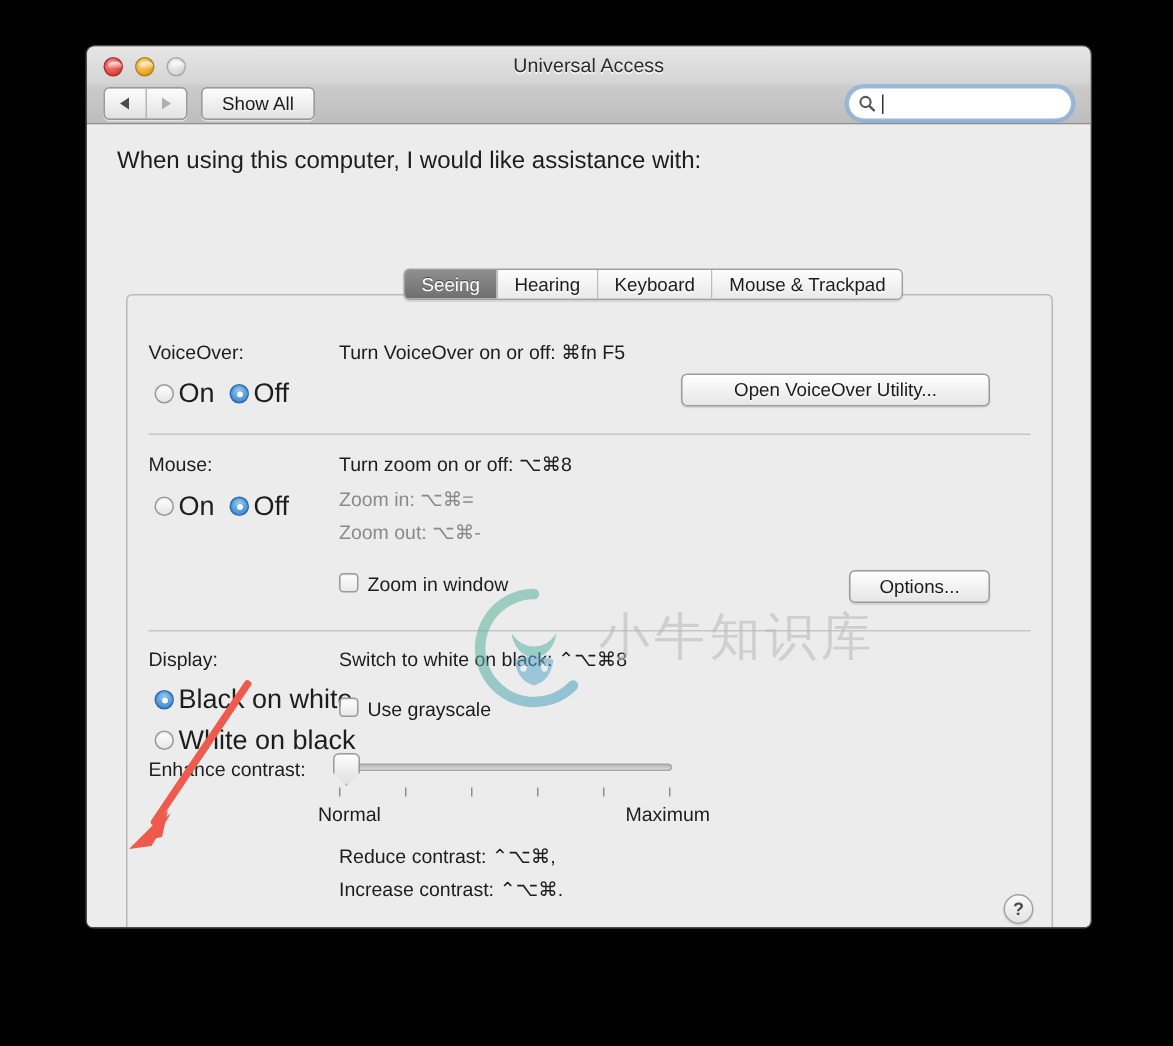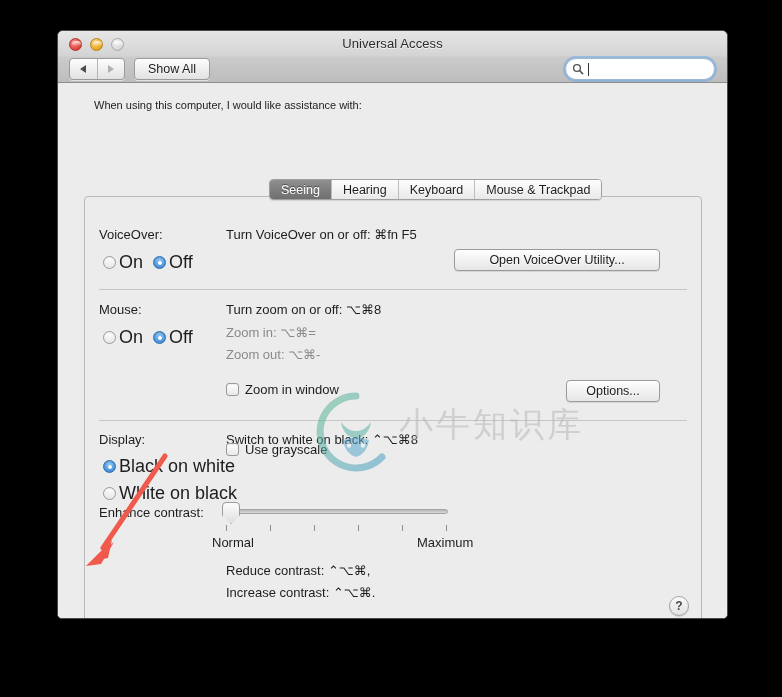--- a/index.html
+++ b/index.html
@@ -110,22 +110,22 @@
   }
   @keyframes blink { 0%,49%{opacity:1} 50%,100%{opacity:0} }
   #search-input-text {
     flex:1; font-size:12px; color:#222; border:0; outline:0;
     background:transparent; padding:0 4px; height:100%;
   }
 
   
   #body { position: relative; height: 536px; background: #ececec; }
   #intro {
-    position:absolute; left: 36px; top: 16px;
-    font-size: 11px; color: #1d1d1d;
+    position:absolute; left: 20px; top: 16px;
+    font-size: 16px; color: #1d1d1d;
   }
   #tabs {
     position:absolute; left: 211px; top: 124px;
     transform: translateY(-28px);
     display:flex;
     height: 21px;
     border:1px solid #a0a0a0;
     border-radius: 4px;
     overflow:hidden;
     background: linear-gradient(to bottom,#fdfdfd,#ececec);
@@ -186,21 +186,21 @@
     border:1px solid #2f6ca8;
   }
   .rb.on::after {
     content:''; position:absolute;
     left:4px; top:4px; width:4px; height:4px;
     border-radius:50%; background:#fff;
     box-shadow: 0 0 1px rgba(0,0,0,.3);
   }
 
   
-  .cb-wrap { position:absolute; display:flex; align-items:center; gap:6px; font-size:13px; color:#1d1d1d; }
+  .cb-wrap { position:absolute; display:flex; align-items:flex-start; gap:6px; font-size:13px; color:#1d1d1d; }
   .cb {
     width:13px; height:13px; border-radius:3px;
     border:1px solid #9a9a9a;
     background: linear-gradient(to bottom,#ffffff,#e8e8e8);
     box-shadow: inset 0 1px 1px rgba(0,0,0,.07);
     flex:none; position:relative;
   }
 
   
   .pbtn {
@@ -370,21 +370,21 @@
           <label class="radio">
             <span class="rb on"></span>
             <span>Black on white</span>
           </label>
           <label class="radio">
             <span class="rb"></span>
             <span>White on black</span>
           </label>
         </div>
 
-        <div class="cb-wrap" style="left:141px; top:245px;">
+        <div class="cb-wrap" style="left:141px; top:268px;">
           <span class="cb"></span>
           <span>Use grayscale</span>
         </div>
 
         <div class="row-label" style="left:14px; top:308px;">Enhance contrast:</div>
 
         <div id="slider-track" style="left:141px; top:312px; width:222px; position:absolute;"></div>
         <div id="slider-thumb" style="left:137px; top:305px; position:absolute;"></div>
 
         <div class="tick" style="left:141px; top:328px;"></div>

